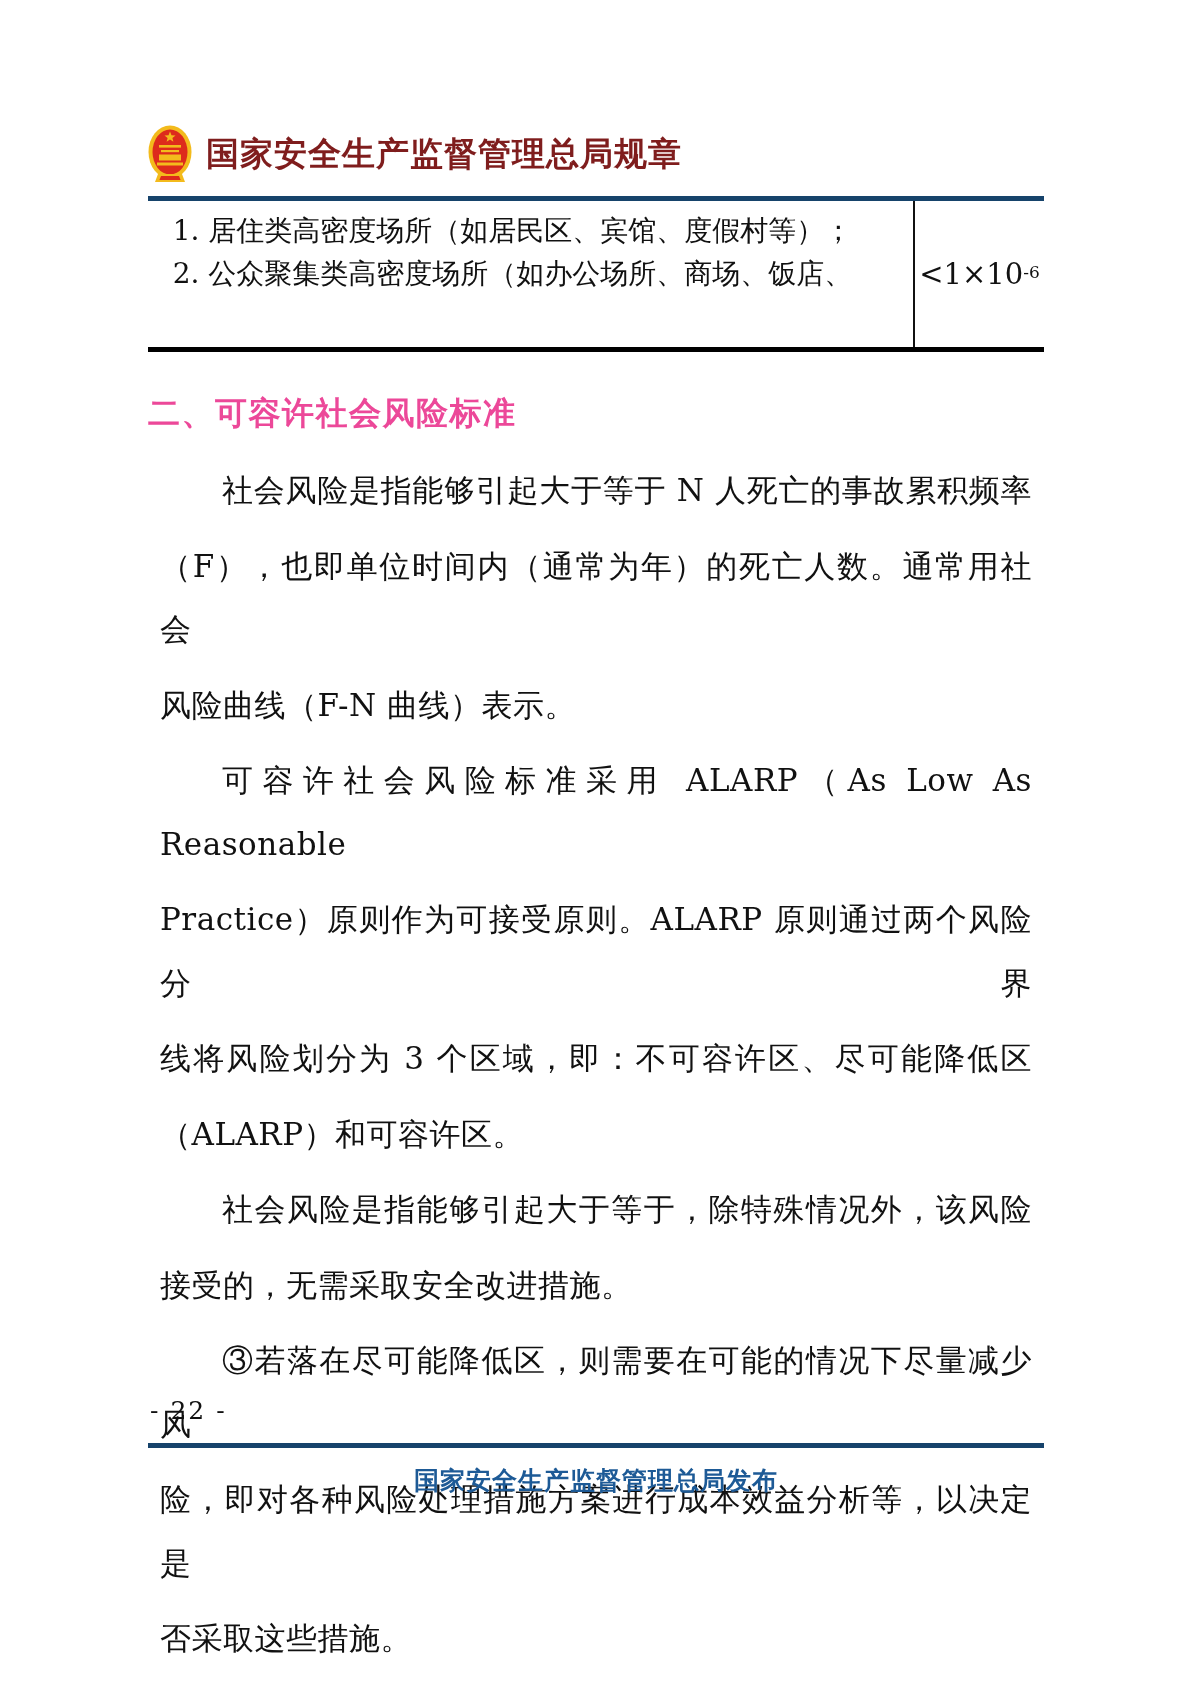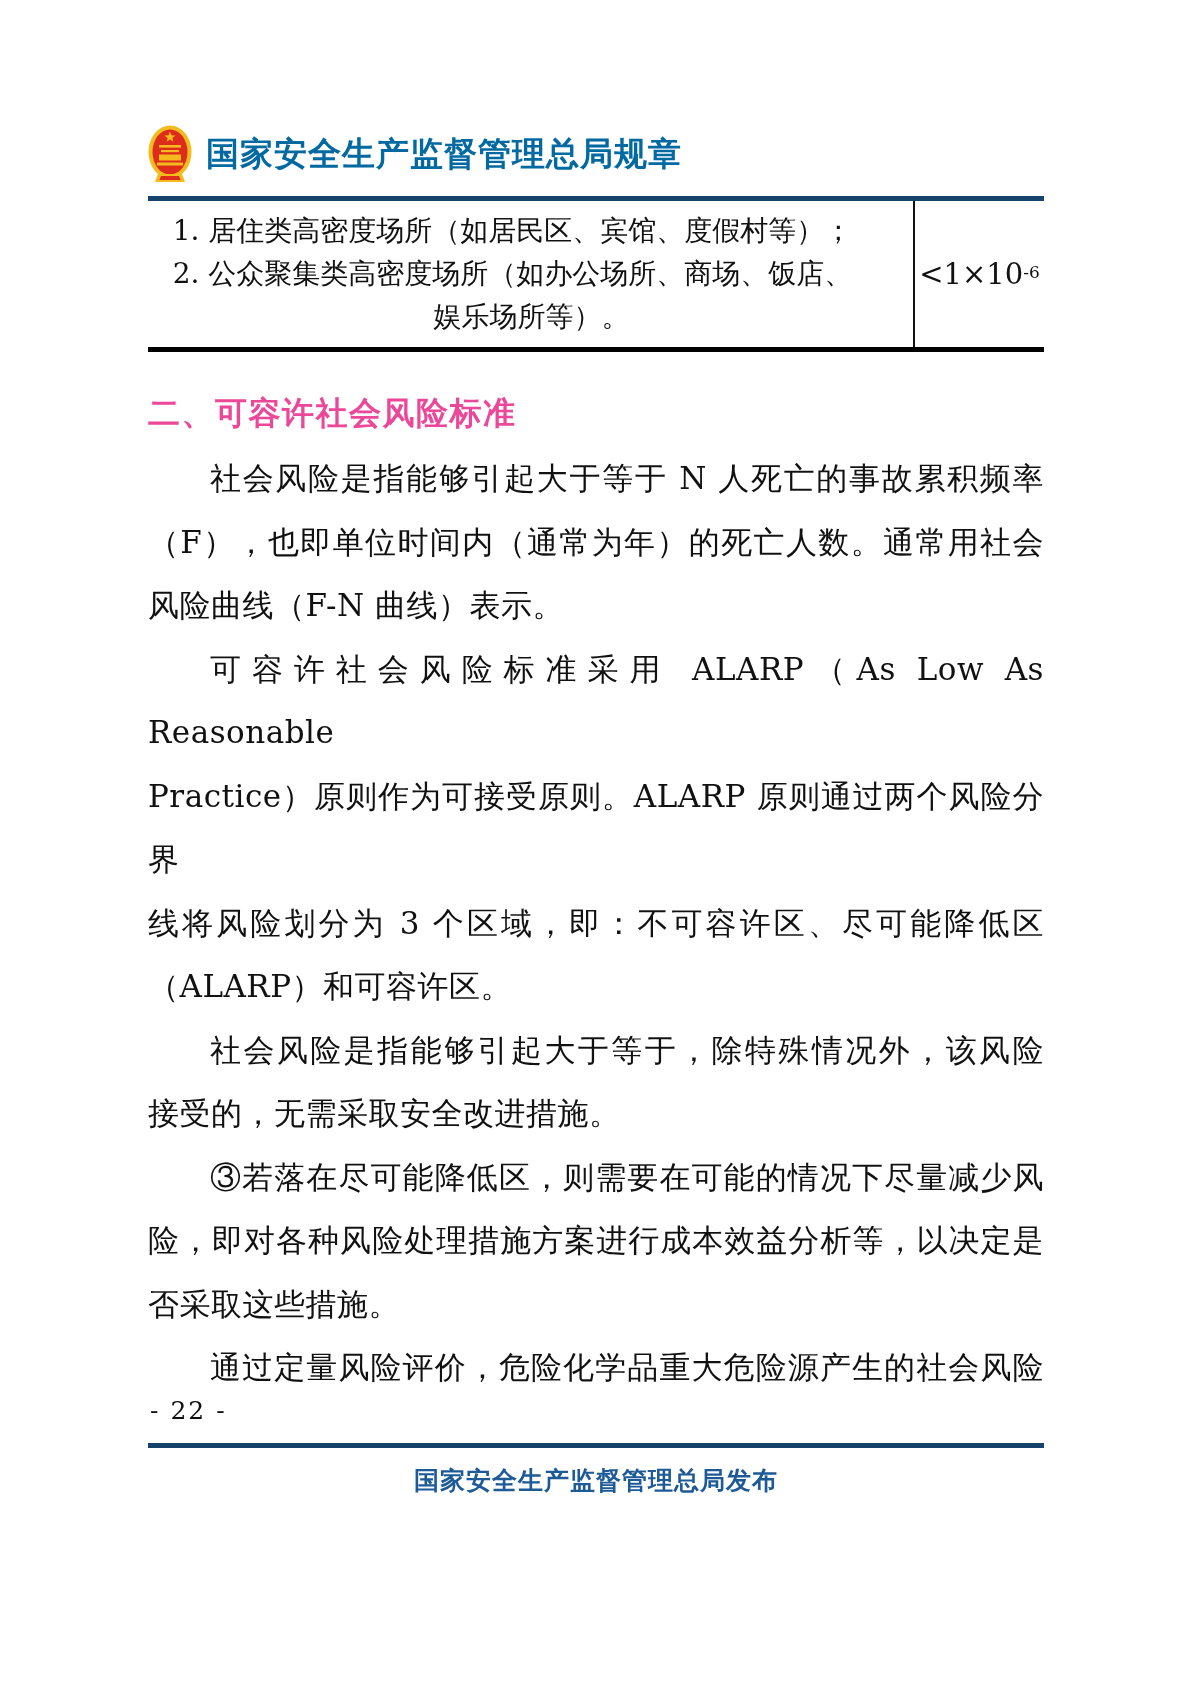--- a/index.html
+++ b/index.html
@@ -6,21 +6,21 @@
   .page {
     position:relative; width:1190px; height:1683px; background:#ffffff;
     font-family:"DejaVu Serif", serif; color:#111; overflow:hidden;
   }
 
   
   .header { position:absolute; left:148px; top:124px; height:60px; display:flex; align-items:center; gap:14px; }
   .emblem { width:44px; height:58px; flex:0 0 auto; }
   .header-title {
     font-family:Liberation Sans, sans-serif; font-weight:bold;
-    font-size:33px; color:#0369a1; letter-spacing:1px; white-space:nowrap;
+    font-size:33px; color:#7f1d1d; letter-spacing:1px; white-space:nowrap;
   }
   .header-rule { position:absolute; left:148px; top:196px; width:896px; height:5px; background:#16436b; }
 
   
   .risk-table {
     position:absolute; left:148px; top:201px; width:896px; height:151px;
     box-sizing:border-box; border-bottom:5px solid #000; display:flex;
   }
   .cell-desc {
     width:729px; box-sizing:border-box; padding:8px 6px 0 6px;
@@ -36,21 +36,21 @@
 
   
   .section-heading {
     position:absolute; left:148px; top:392px;
     font-family:"DejaVu Sans", sans-serif; font-weight:bold;
     font-size:32px; color:#ec4899; letter-spacing:1.5px; white-space:nowrap;
   }
 
   
   .body-text { position:absolute; left:148px; top:447px; width:896px; font-size:31px; line-height:63.5px; }
-  .body-text p { margin:0; letter-spacing:0.5px; }
+  .body-text p { margin:12px; letter-spacing:0.5px; }
   .body-text p.j { text-align:justify; text-align-last:justify; }
   .body-text p.ind { text-indent:62px; }
 
   
   .page-number { position:absolute; left:150px; top:1396px; font-size:25px; letter-spacing:2px; }
   .footer-rule { position:absolute; left:148px; top:1443px; width:896px; height:5px; background:#16436b; }
   .footer-publisher {
     position:absolute; left:148px; top:1464px; width:896px; text-align:center;
     font-family:"DejaVu Sans", sans-serif; font-weight:bold;
     font-size:25px; color:#1d5a96; letter-spacing:1px;
@@ -75,21 +75,20 @@
     </svg>
     <div class="header-title">国家安全生产监督管理总局规章</div>
   </div>
 
   <div class="header-rule"></div>
 
   <div class="risk-table">
     <div class="cell-desc">
       <div>1. 居住类高密度场所（如居民区、宾馆、度假村等）；</div>
       <div>2. 公众聚集类高密度场所（如办公场所、商场、饭店、</div>
-      <div class="cont">娱乐场所等）。</div>
     </div>
     <div class="cell-value">
       <span>&lt;1×10</span>
         <sup>-6</sup>
     </div>
   </div>
 
   <div class="section-heading">二、可容许社会风险标准</div>
 
   <div class="body-text">

